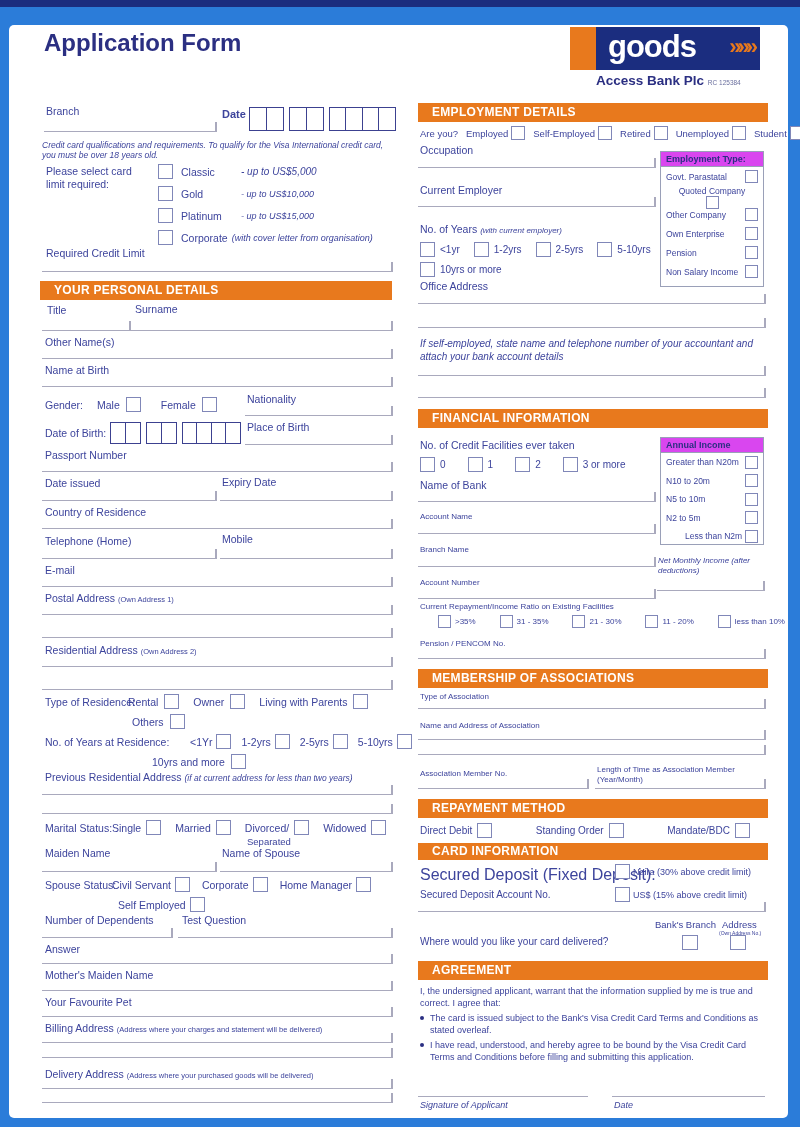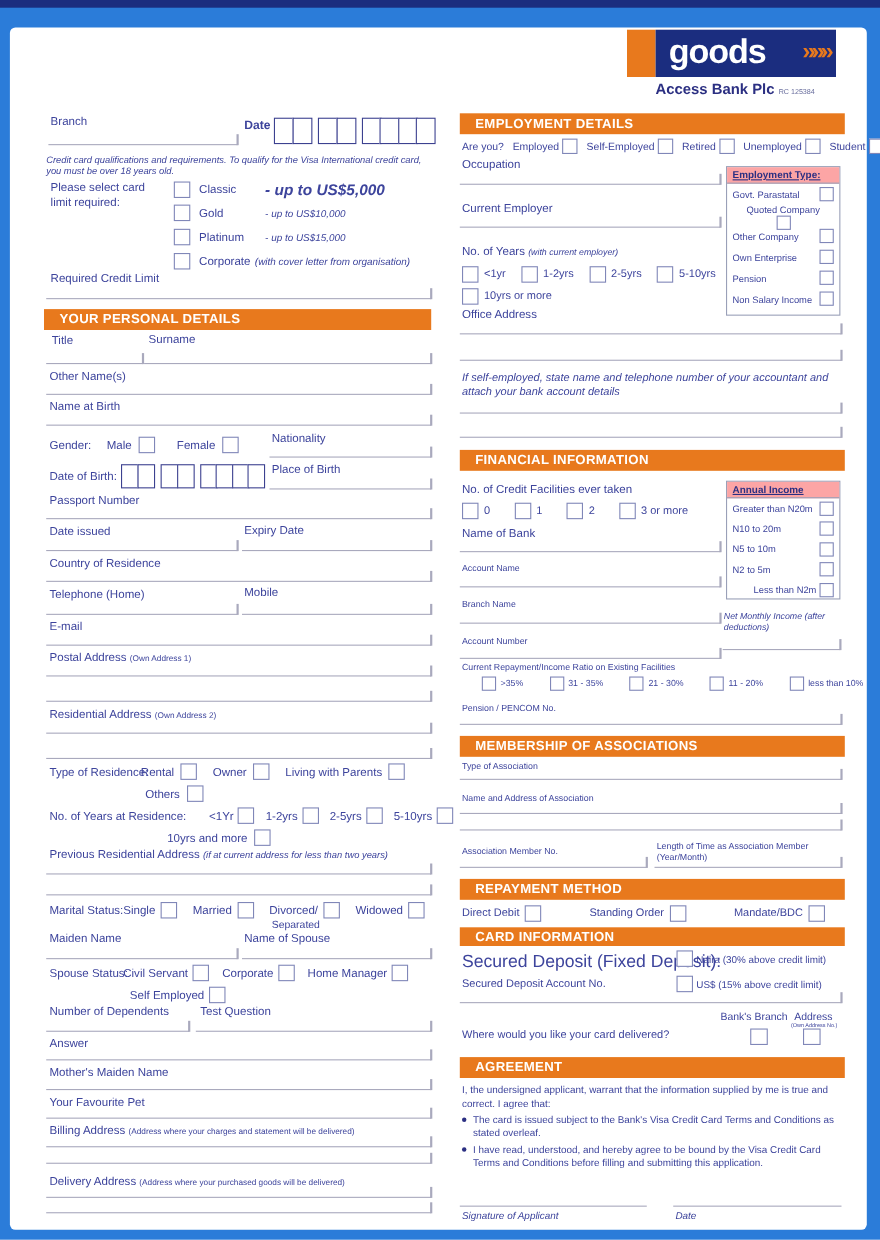--- a/index.html
+++ b/index.html
@@ -20,37 +20,38 @@
   .line::after{content:"";position:absolute;right:-1px;top:-10px;width:1.6px;height:10px;background:#a9a9bd;}
   .plain::after{display:none;}
   .cbi{display:inline-block;width:13px;height:13px;border:1.6px solid #8087b8;background:#fff;flex:none;}
   .row{position:absolute;display:flex;align-items:center;color:#3d449c;font-size:10.5px;white-space:nowrap;}
   .opt{display:flex;align-items:center;gap:6px;}
   .dgrp{position:absolute;display:flex;gap:7px;}
   .dcell{display:flex;}
   .dcell i{display:block;width:16px;height:22px;border:1.6px solid #3c4190;margin-left:-1.6px;background:#fff;}
   .dcell.sm i{width:14px;height:20px;}
   .sidebox{position:absolute;border:1.5px solid #9aa0b8;background:#fff;box-sizing:border-box;}
-  .sidebox .hdr{background:#fca5a5;color:#2b2f82;font-weight:700;font-size:9px;padding:2px 5px;border-bottom:1.5px solid #9aa0b8;text-decoration:underline;}
+  .sidebox .hdr{background:#d946ef;color:#2b2f82;font-weight:700;font-size:9px;padding:2px 5px;border-bottom:1.5px solid #9aa0b8;}
   .sidebox .itm{display:flex;justify-content:space-between;align-items:center;padding:0 5px;color:#3d449c;font-size:8.5px;}
   .sidebox .itm .cbs{width:11px;height:11px;border:1.4px solid #8087b8;background:#fff;flex:none;}
   .logo-orange{position:absolute;left:570px;top:27px;width:26px;height:43px;background:#e8791d;}
   .logo-navy{position:absolute;left:596px;top:27px;width:164px;height:43px;background:#1b2d7f;}
   .logo-navy .word{position:absolute;left:12px;top:2px;color:#fff;font-weight:700;font-size:31px;letter-spacing:-1px;}
   .logo-navy .chev{position:absolute;right:6px;top:7px;color:#e8791d;font-weight:700;font-size:22px;letter-spacing:-4px;}
   .bullet{position:absolute;display:flex;gap:6px;color:#3d449c;font-size:9px;line-height:12px;}
   .bullet .dot{width:4px;height:4px;background:#2b2f82;border-radius:50%;margin-top:4px;flex:none;}
 </style>
 </head>
 <body>
 
 <div class="topstrip"></div>
 <div class="page"></div>
 
 <div class="title">
+  <div>Application Form</div>
 </div>
 <div class="logo-orange"></div>
 <div class="logo-navy">
   <span class="word">goods</span>
   <span class="chev">»»»</span>
 </div>
 <div class="t b navy" style="left:596px;top:73px;font-size:13.5px;"><span>Access Bank Plc</span> <span style="font-size:6.5px;font-weight:400;color:#6a6f9e;">RC 125384</span></div>
 
 <div class="t" style="left:46px;top:105px;">Branch</div>
 <div class="line" style="left:44px;top:131px;width:172px;"></div>
@@ -71,21 +72,21 @@
       <i></i>
     </span>
 </div>
 
 <div class="t ital wrap" style="left:42px;top:140px;width:345px;font-size:8.5px;line-height:10px;">Credit card qualifications and requirements.  To qualify for the Visa International credit card, you must be over 18 years old.</div>
 
 <div class="t wrap" style="left:46px;top:165px;width:100px;line-height:13px;">Please select card limit required:</div>
 <div class="row" style="left:158px;top:164px;">
     <span class="cbi"></span>
     <span style="width:60px;margin-left:8px;">Classic</span>
-    <span class="ital" style="font-size:14px;font-weight:bold;">- up to US$5,000</span>
+    <span class="ital" style="font-size:10px;">- up to US$5,000</span>
   </div>
 <div class="row" style="left:158px;top:186px;">
     <span class="cbi"></span>
     <span style="width:60px;margin-left:8px;">Gold</span>
     <span class="ital" style="font-size:9px;">- up to US$10,000</span>
   </div>
 <div class="row" style="left:158px;top:208px;">
     <span class="cbi"></span>
     <span style="width:60px;margin-left:8px;">Platinum</span>
     <span class="ital" style="font-size:9px;">- up to US$15,000</span>

